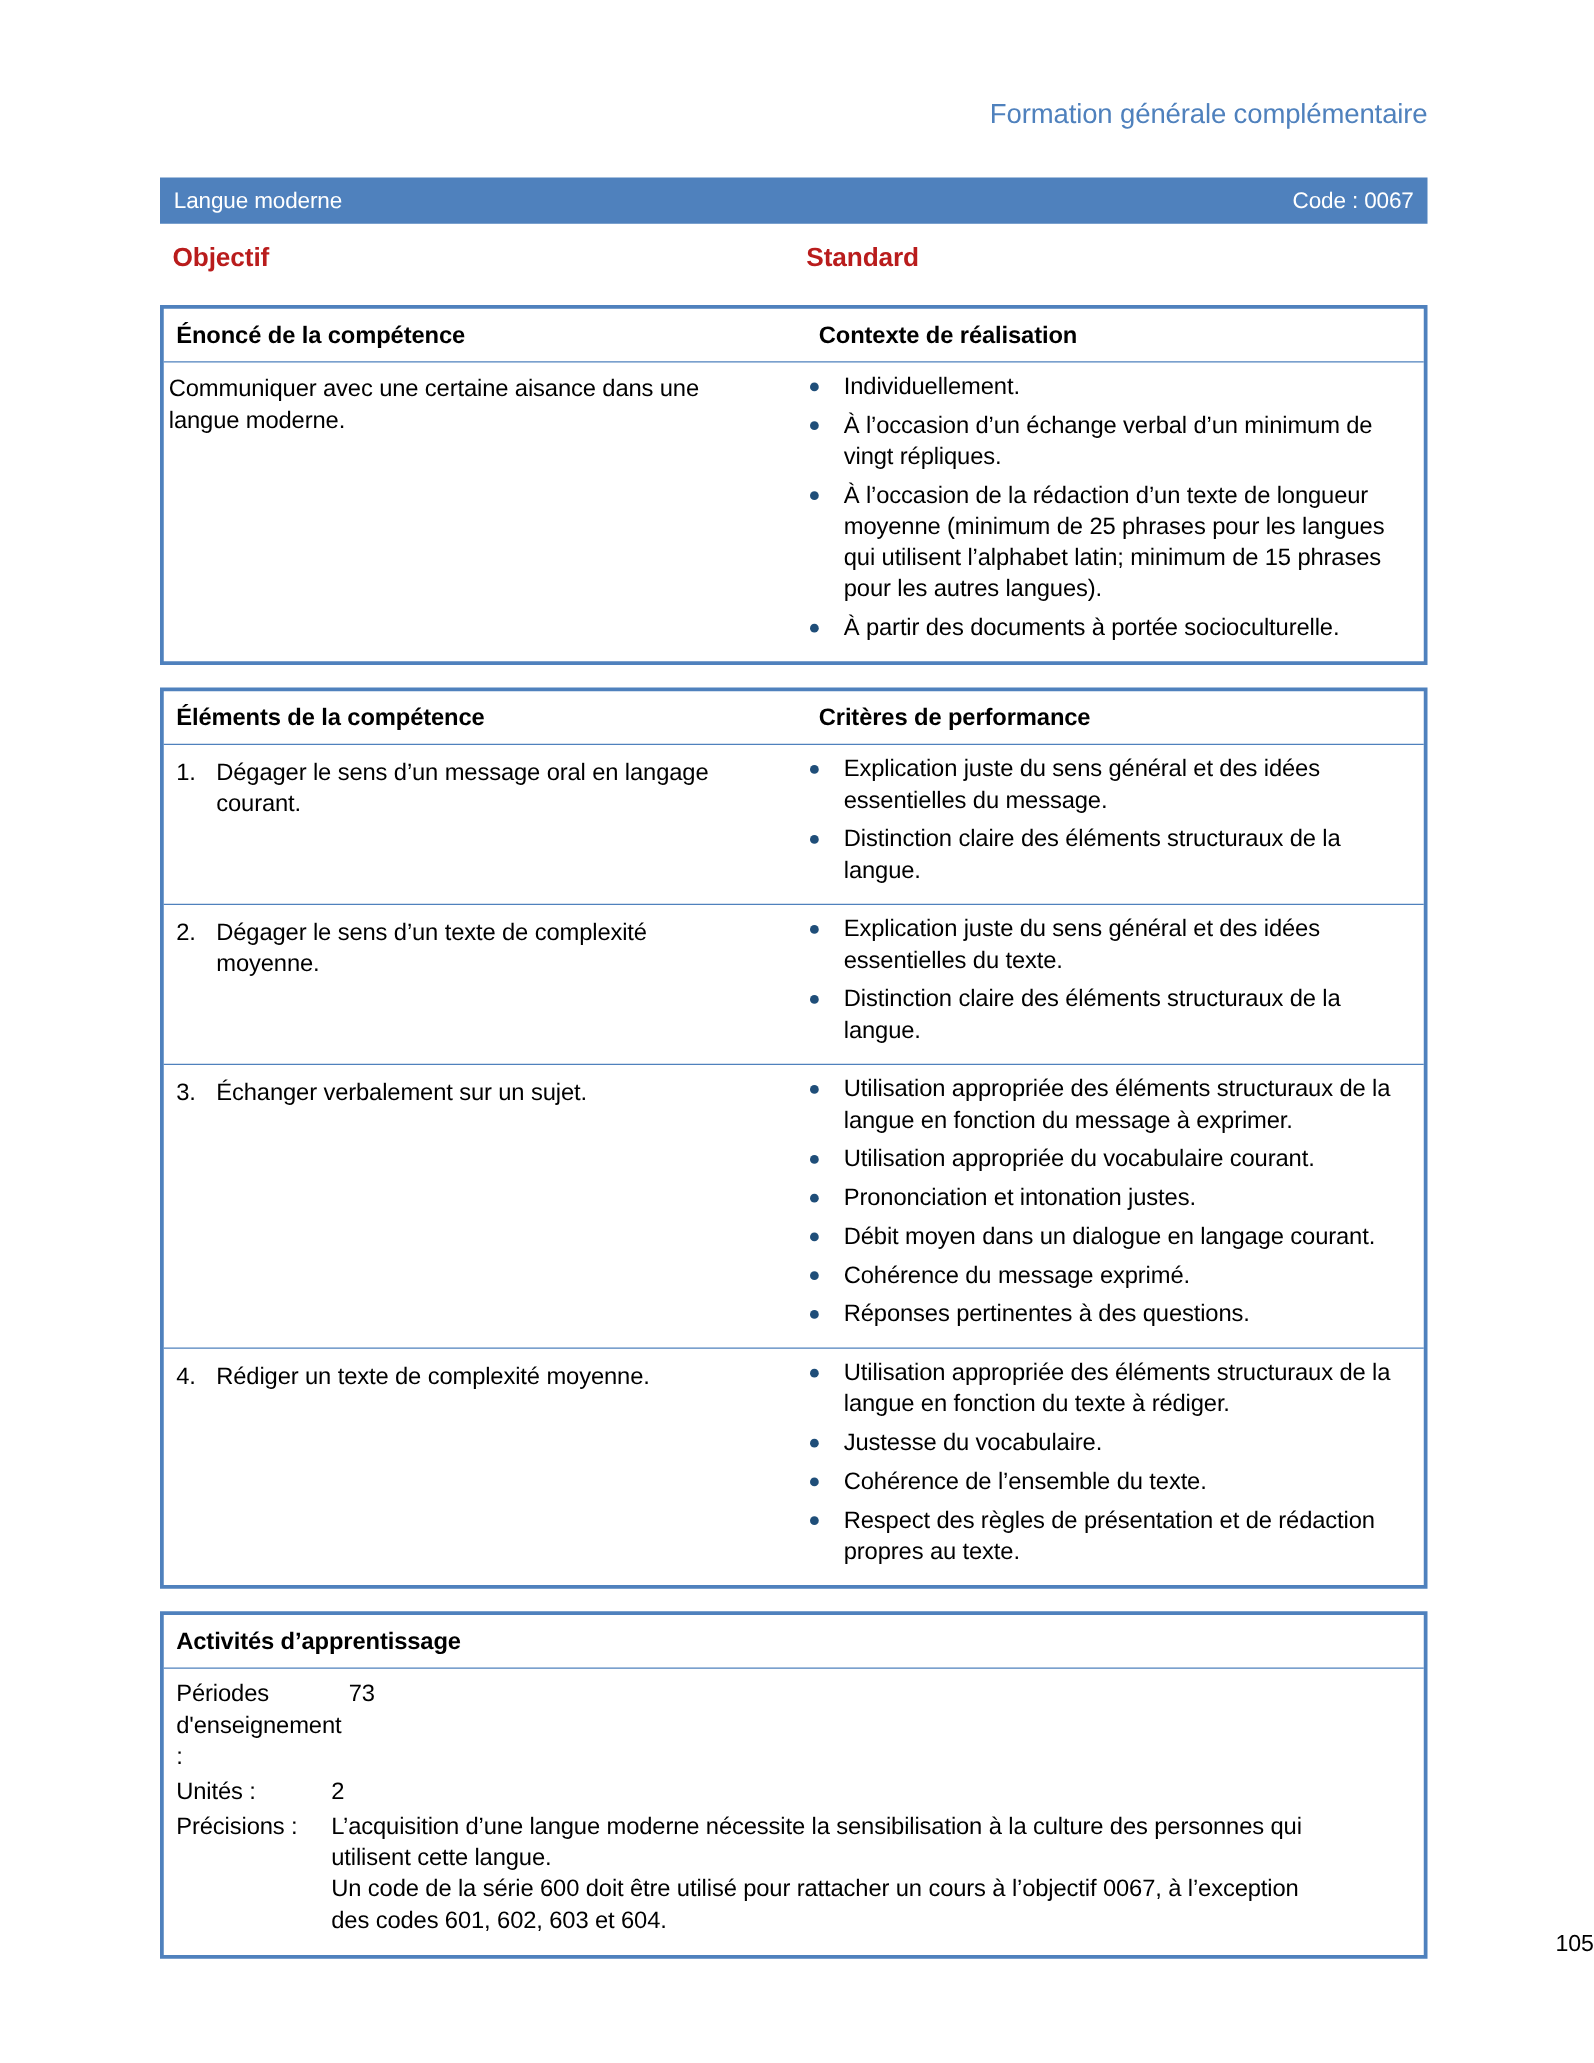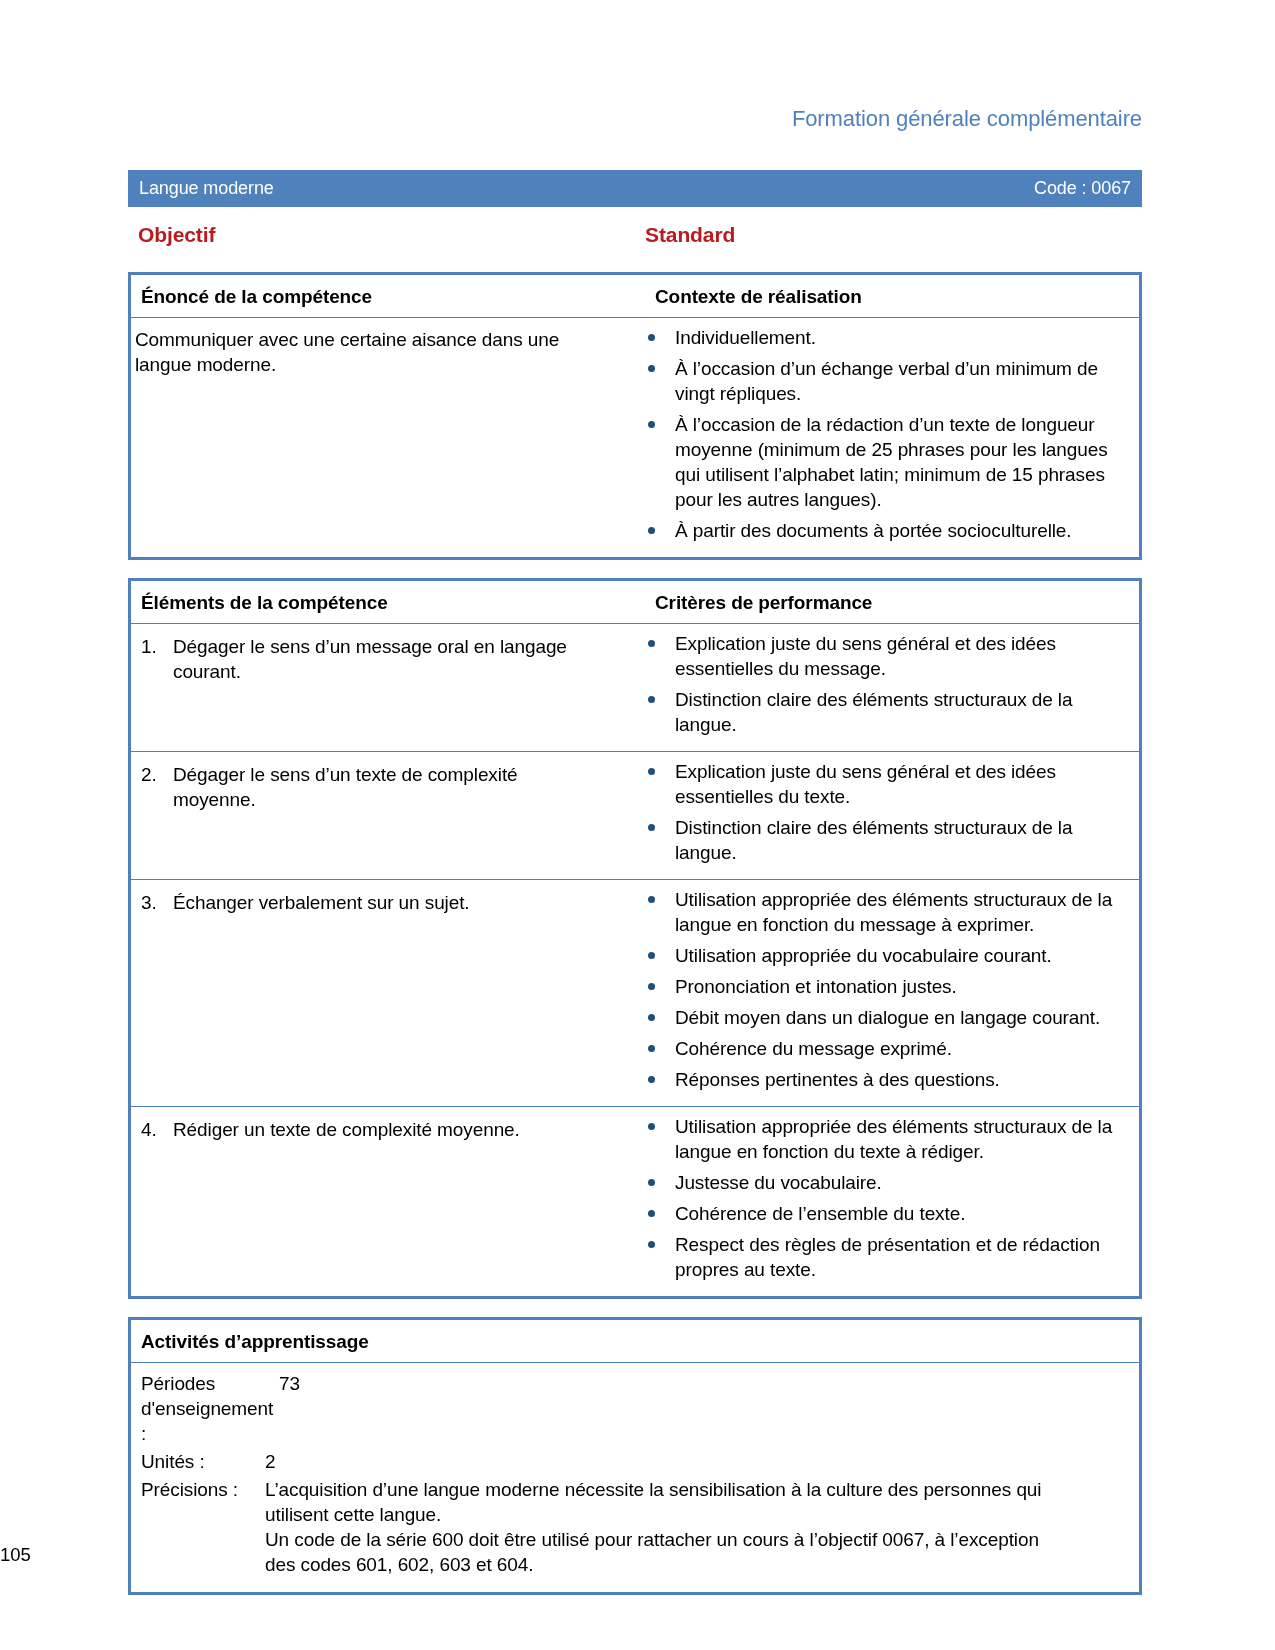--- a/index.html
+++ b/index.html
@@ -4,21 +4,21 @@
 <style>
   * { margin:0; padding:0; box-sizing:border-box; }
   html,body { background:#ffffff; }
   .page {
     position:relative; width:1275px; height:1650px; background:#fff;
     font-family:"Liberation Sans", sans-serif; font-size:19px; line-height:25px;
     color:#000; letter-spacing:-0.1px; overflow:hidden;
   }
   .content { position:absolute; left:128px; top:0; width:1014px; }
 
-  .doc-title { margin-top:106px; text-align:right; color:#4f81bd; font-size:22px; line-height:26px; }
+  .doc-title { margin-top:78px; text-align:right; color:#4f81bd; font-size:22px; line-height:26px; }
 
   .banner {
     margin-top:38px; height:37px; background:#4f81bd; color:#ffffff;
     display:flex; justify-content:space-between; align-items:center;
     padding:0 11px; font-size:18px;
   }
 
   .headings { margin-top:15px; position:relative; height:32px; }
   .headings span { position:absolute; top:0; color:#b91c1c; font-weight:bold; font-size:21px; }
   .h-obj { left:10px; }
@@ -42,21 +42,21 @@
 
   .el-cell { display:flex; align-items:flex-start; padding:10px 60px 8px 10px; }
   .el-num { width:32px; flex:none; }
 
   .act-head { padding:9px 10px 8px; font-weight:bold; border-bottom:1.5px solid #4f81bd; }
   .act-body { padding:8px 10px 12px; }
   .act-row { display:grid; grid-template-columns:124px 1fr; margin-bottom:3px; }
   .val-indent { padding-left:14px; }
   .prec-par { max-width:795px; }
 
-  .pageno { position:absolute; top:1542px; left:0; width:100%; text-align:left; font-size:18.5px; }
+  .pageno { position:absolute; top:1542px; left:0; width:100%; text-align:right; font-size:18.5px; }
 </style>
 </head>
 <body>
 
 <div class="page">
   <div class="content">
 
     <div class="doc-title">Formation générale complémentaire</div>
 
     <div class="banner">

